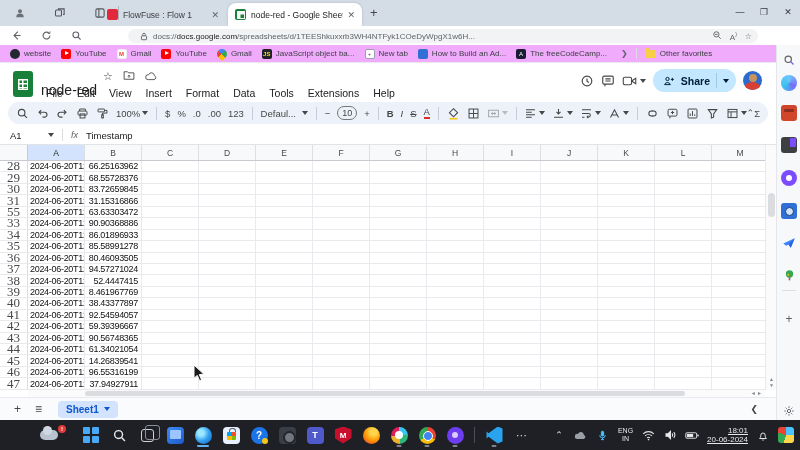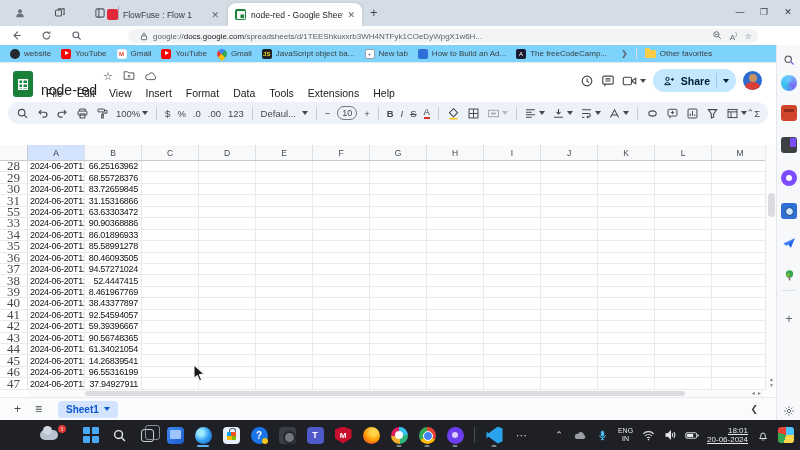--- a/index.html
+++ b/index.html
@@ -32,21 +32,21 @@
   .urlpill .lock{margin:0 5px 0 6px;display:flex;}
   .urltext{white-space:nowrap;overflow:hidden;flex:1;}
   .urltext b{color:#202124;font-weight:normal;}
   .pill-right{display:flex;align-items:center;gap:8px;margin-left:6px;color:#5f6368;}
   .ext-row{position:absolute;right:4px;top:26px;height:19px;display:flex;align-items:center;gap:7px;}
   .ext-ic{width:13px;height:13px;display:flex;align-items:center;justify-content:center;font-size:9px;color:#5f6368;}
   .fox{background:radial-gradient(circle at 50% 40%,#f6851b 55%,#cd6116);border-radius:3px;width:12px;height:12px;}
   .copilot{width:13px;height:13px;border-radius:50%;background:conic-gradient(#6cc6ff,#3b6ff5,#8a7bff,#38c3f0,#6cc6ff);}
   .vdiv{width:1px;height:12px;background:#dadce0;}
   
-  .bookmarks{position:absolute;left:0;top:45px;width:776px;height:18px;background:#7dd3fc;border-bottom:1px solid #e8eaed;
+  .bookmarks{position:absolute;left:0;top:45px;width:776px;height:18px;background:#f0abfc;border-bottom:1px solid #e8eaed;
              display:flex;align-items:center;font-size:8px;color:#3c4043;}
   .bm{display:flex;align-items:center;margin-left:10px;white-space:nowrap;}
   .bm .bi{width:10px;height:10px;border-radius:2px;margin-right:4px;flex:0 0 auto;display:flex;align-items:center;justify-content:center;font-size:6px;color:#fff;}
   .bi.github{background:#24292f;border-radius:50%;}
   .bi.youtube{background:#ff0000;position:relative;}
   .bi.youtube:after{content:"";position:absolute;left:3.5px;top:2.5px;border-left:4px solid #fff;border-top:2.5px solid transparent;border-bottom:2.5px solid transparent;}
   .bi.gmail{background:#fff;border:1px solid #eee;color:#ea4335;font-weight:bold;}
   .bi.maps{background:conic-gradient(#4285f4 0 25%,#34a853 25% 50%,#fbbc04 50% 75%,#ea4335 75%);border-radius:50% 50% 50% 0;transform:rotate(-45deg);}
   .bi.js{background:#202124;color:#f7df1e;font-weight:bold;}
   .bi.newtab{background:#fff;border:1px solid #9aa0a6;color:#5f6368;}
@@ -246,21 +246,21 @@
         </svg>
     </span>
 
     <div class="urlpill">
       <span class="lock">
         <svg width="8" height="9" viewBox="0 0 12 14" fill="none" stroke="#5f6368" stroke-width="1.4">
             <rect x="2" y="6" width="8" height="6" rx="1"></rect>
             <path d="M4 6V4a2 2 0 0 1 4 0v2"></path>
           </svg>
       </span>
-      <span class="urltext"><span>google://</span><b>docs.google.com</b><span>/spreadsheets/d/1TEEShkuxxrb3WH4NTFyk1COeDyWpgX1w6H...</span></span>
+      <span class="urltext"><span>docs://</span><b>docs.google.com</b><span>/spreadsheets/d/1TEEShkuxxrb3WH4NTFyk1COeDyWpgX1w6H...</span></span>
       <span class="pill-right">
         <span><svg width="10" height="10" viewBox="0 0 16 16" fill="none" stroke="#5f6368" stroke-width="1.5">
               <circle cx="7" cy="7" r="4.2"></circle>
               <path d="M10.2 10.2 14 14M5 7h4"></path>
             </svg></span>
         <span style="font-size:8px;">A<sup style="font-size:5px;">)</sup></span>
         <span>☆</span>
       </span>
     </div>
 
@@ -584,20 +584,29 @@
           <svg width="13" height="13" viewBox="0 0 16 16" fill="none" stroke="#444746" stroke-width="1.2">
             <rect x="2.5" y="3" width="11" height="10"></rect>
             <path d="M2.5 6h11M6.2 6v7"></path>
           </svg>
           <span class="car"></span>
         </span>
       <span class="tb">Σ</span>
       <span class="collapse">⌃</span>
     </div>
 
+    <div class="fbar">
+      <span class="namebox">
+        <span>A1</span>
+        <span class="car"></span>
+      </span>
+      <span class="fdiv"></span>
+      <span class="fx">fx</span>
+      <span>Timestamp</span>
+    </div>
 
     <div class="colheads">
       <span class="corner"></span>
     <span class="ch sel">A</span>
         <span class="ch">B</span>
         <span class="ch">C</span>
         <span class="ch">D</span>
         <span class="ch">E</span>
         <span class="ch">F</span>
         <span class="ch">G</span>

